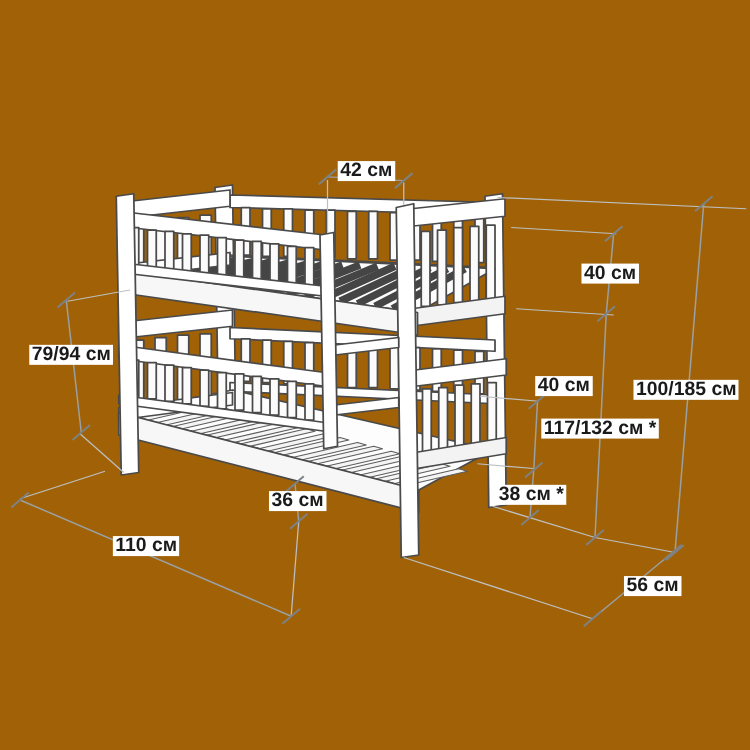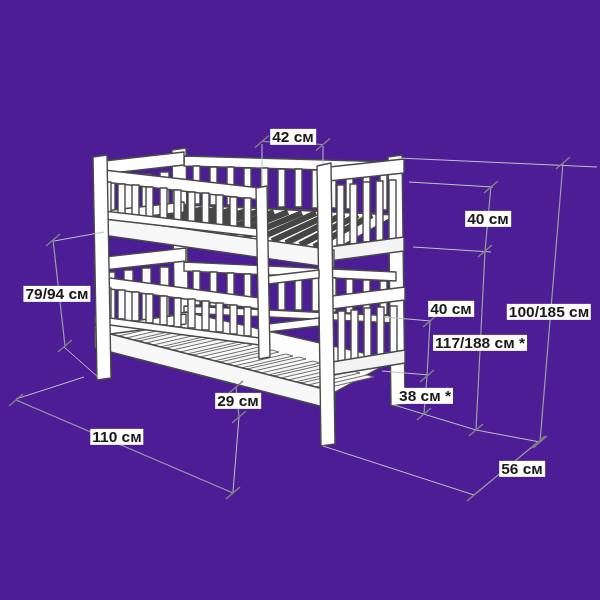--- a/index.html
+++ b/index.html
@@ -1,17 +1,17 @@
 <!DOCTYPE html>
 <html><head>
 <meta charset="utf-8">
 <style>
   html,body{margin:0;padding:0;background:#fff;}
   .canvas{
-    position:relative;width:600px;height:600px;background:#4c1d95;overflow:hidden;
+    position:relative;width:600px;height:600px;background:#a16207;overflow:hidden;
     font-family:"Liberation Sans",sans-serif;
     text-decoration:underline;
   }
   .canvas svg{position:absolute;left:0;top:0;}
   .dim{
     position:absolute;transform:translate(-50%,-50%);
     font-family:"Liberation Sans",sans-serif;
     font-weight:bold;font-size:15.5px;line-height:1.05;
     color:#1a1a1a;background:#fff;padding:0 2px;white-space:nowrap;
   }
@@ -256,22 +256,22 @@
       <path d="M9,406 L23,394"></path>
           <path d="M226,499 L240,487"></path>
       <path d="M467,501 L481,489"></path>
           <path d="M531,448 L545,436"></path>
     </g>
   </g>
 </svg>
 
 <div class="dim" style="left:293px;top:137px">42 см</div>
 <div class="dim" style="left:488px;top:219px">40 см</div>
-<div class="dim" style="left:57px;top:294px">79/94 см</div>
+<div class="dim" style="left:57px;top:284px">79/94 см</div>
 <div class="dim" style="left:451px;top:309px">40 см</div>
 <div class="dim" style="left:549px;top:312px">100/185 см</div>
-<div class="dim" style="left:480px;top:343px">117/188 см *</div>
-<div class="dim" style="left:238px;top:401px">29 см</div>
+<div class="dim" style="left:480px;top:343px">117/132 см *</div>
+<div class="dim" style="left:238px;top:401px">36 см</div>
 <div class="dim" style="left:425px;top:396px">38 см *</div>
 <div class="dim" style="left:117px;top:437px">110 см</div>
 <div class="dim" style="left:522px;top:469px">56 см</div>
 
 </div>
 
 </body></html>

